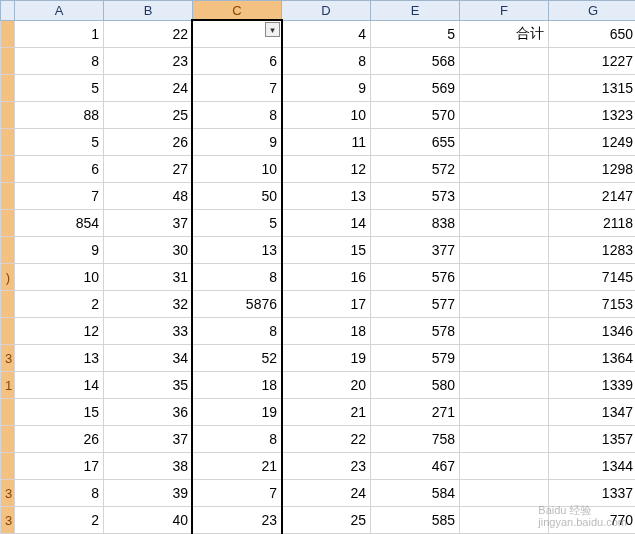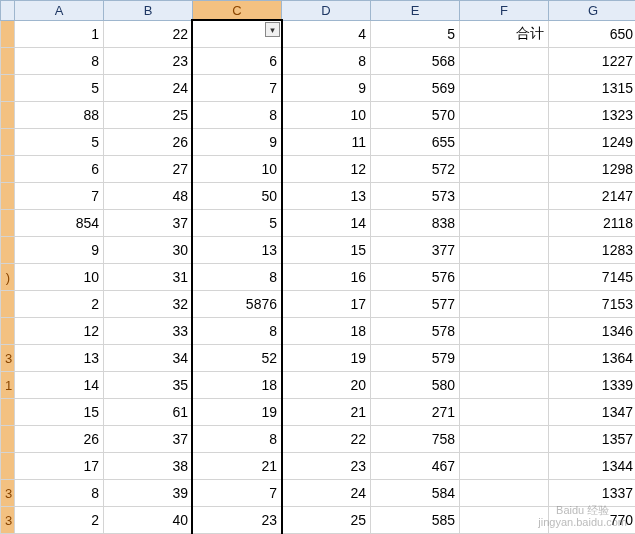--- a/index.html
+++ b/index.html
@@ -80,21 +80,21 @@
   }
   .txt-l { text-align: left; }
   .watermark {
     position: absolute;
     right: 8px;
     bottom: 6px;
     font-size: 11px;
     color: rgba(120,120,120,0.5);
     font-family: Arial, sans-serif;
     pointer-events: none;
-    text-align: center;
+    text-align: left;
     line-height: 1.1;
   }
 </style>
 </head>
 <body>
 
 <table class="sheet">
   <colgroup>
     <col class="rw">
       <col class="cw">
@@ -254,21 +254,21 @@
         <td>35</td>
         <td class="selcol">18</td>
         <td>20</td>
         <td>580</td>
         <td class="txt-l"></td>
         <td>1339</td>
       </tr>
       <tr>
         <td class="rownum sel"></td>
         <td>15</td>
-        <td>61</td>
+        <td>36</td>
         <td class="selcol">19</td>
         <td>21</td>
         <td>271</td>
         <td class="txt-l"></td>
         <td>1347</td>
       </tr>
       <tr>
         <td class="rownum sel"></td>
         <td>26</td>
         <td>37</td>

